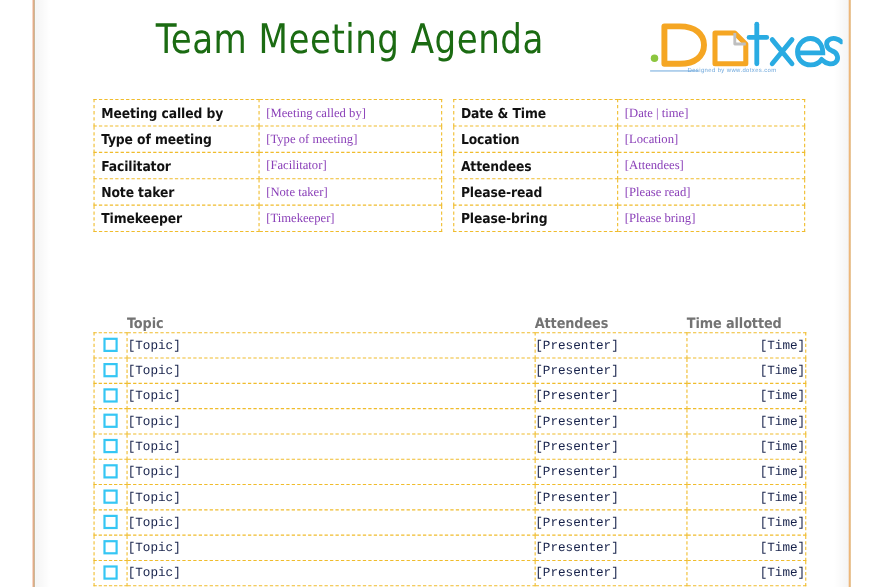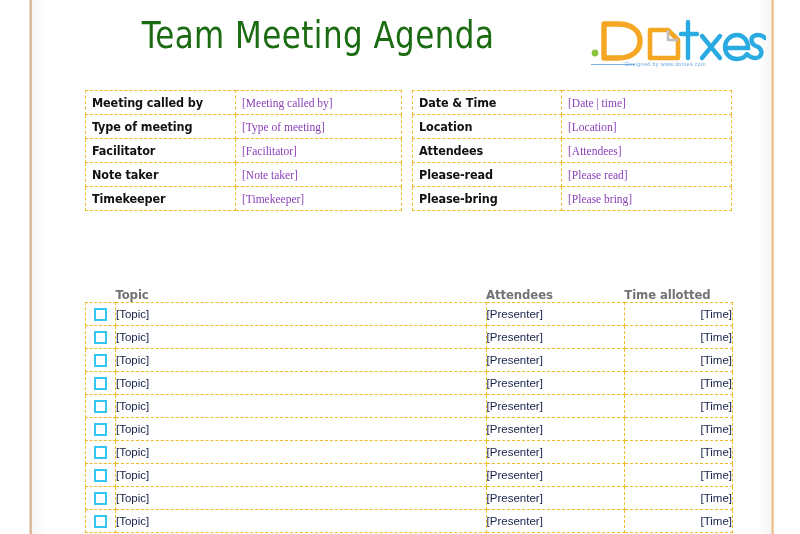--- a/index.html
+++ b/index.html
@@ -184,21 +184,21 @@
     padding: 0;
     vertical-align: middle;
     background: #ffffff;
   }
   td.cell-check { width: 30px; text-align: center; }
   td.cell-topic { width: 370px; padding-left: 6px; }
   td.cell-pres  { width: 138px; padding-left: 5px; }
   td.cell-time  { width: 108px; text-align: right; }
 
   .agenda-value {
-    font-family: Liberation Sans, sans-serif;
+    font-family: Liberation Mono, monospace;
     font-size: 11.5px;
     color: #16214a;
     white-space: nowrap;
   }
   .checkbox {
     display: inline-block;
     width: 9px; height: 9px;
     border: 2px solid #35c6f4;
     background: #ffffff;
     vertical-align: middle;

